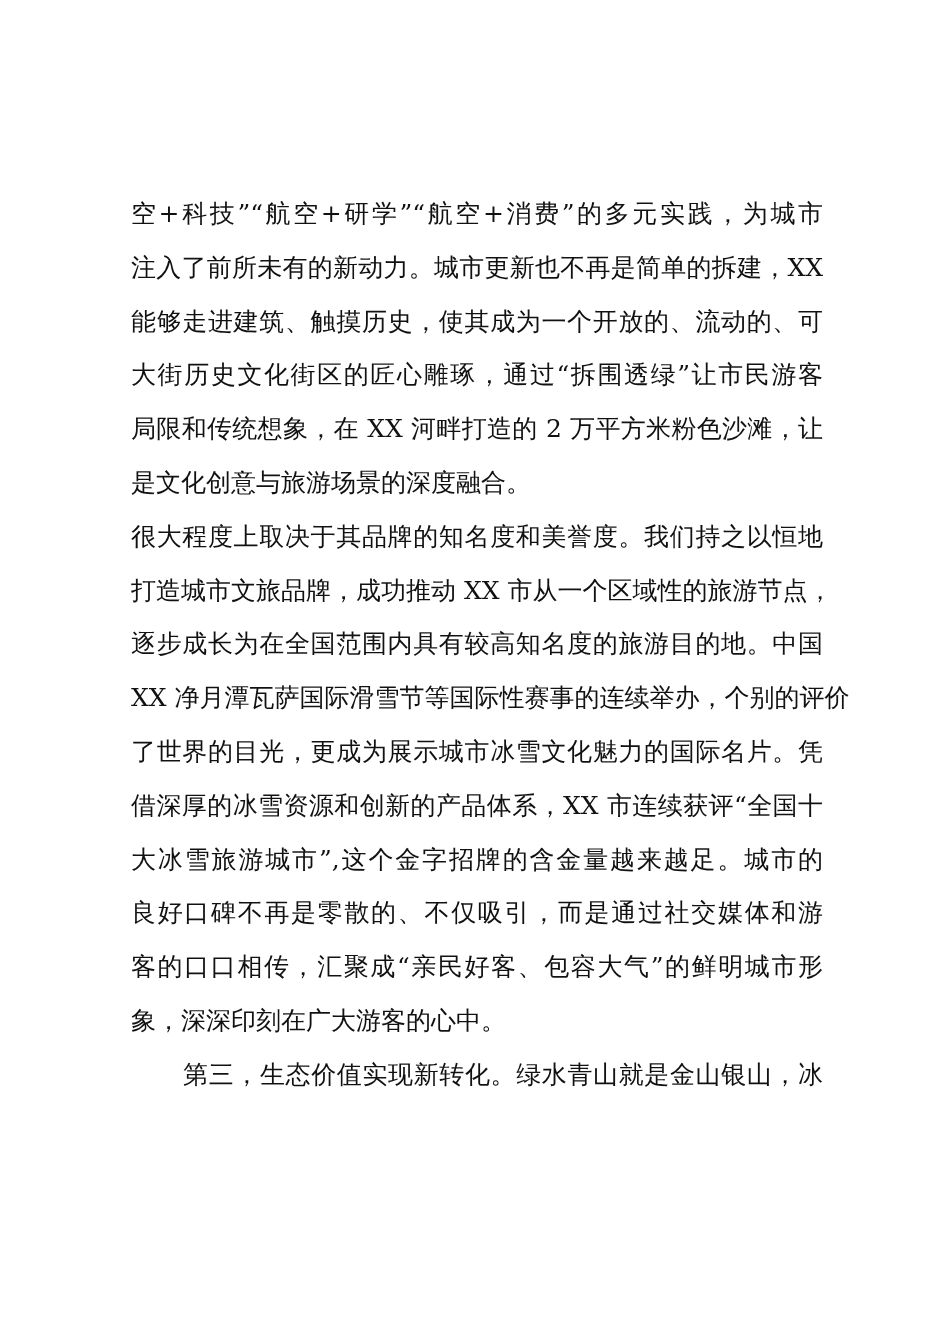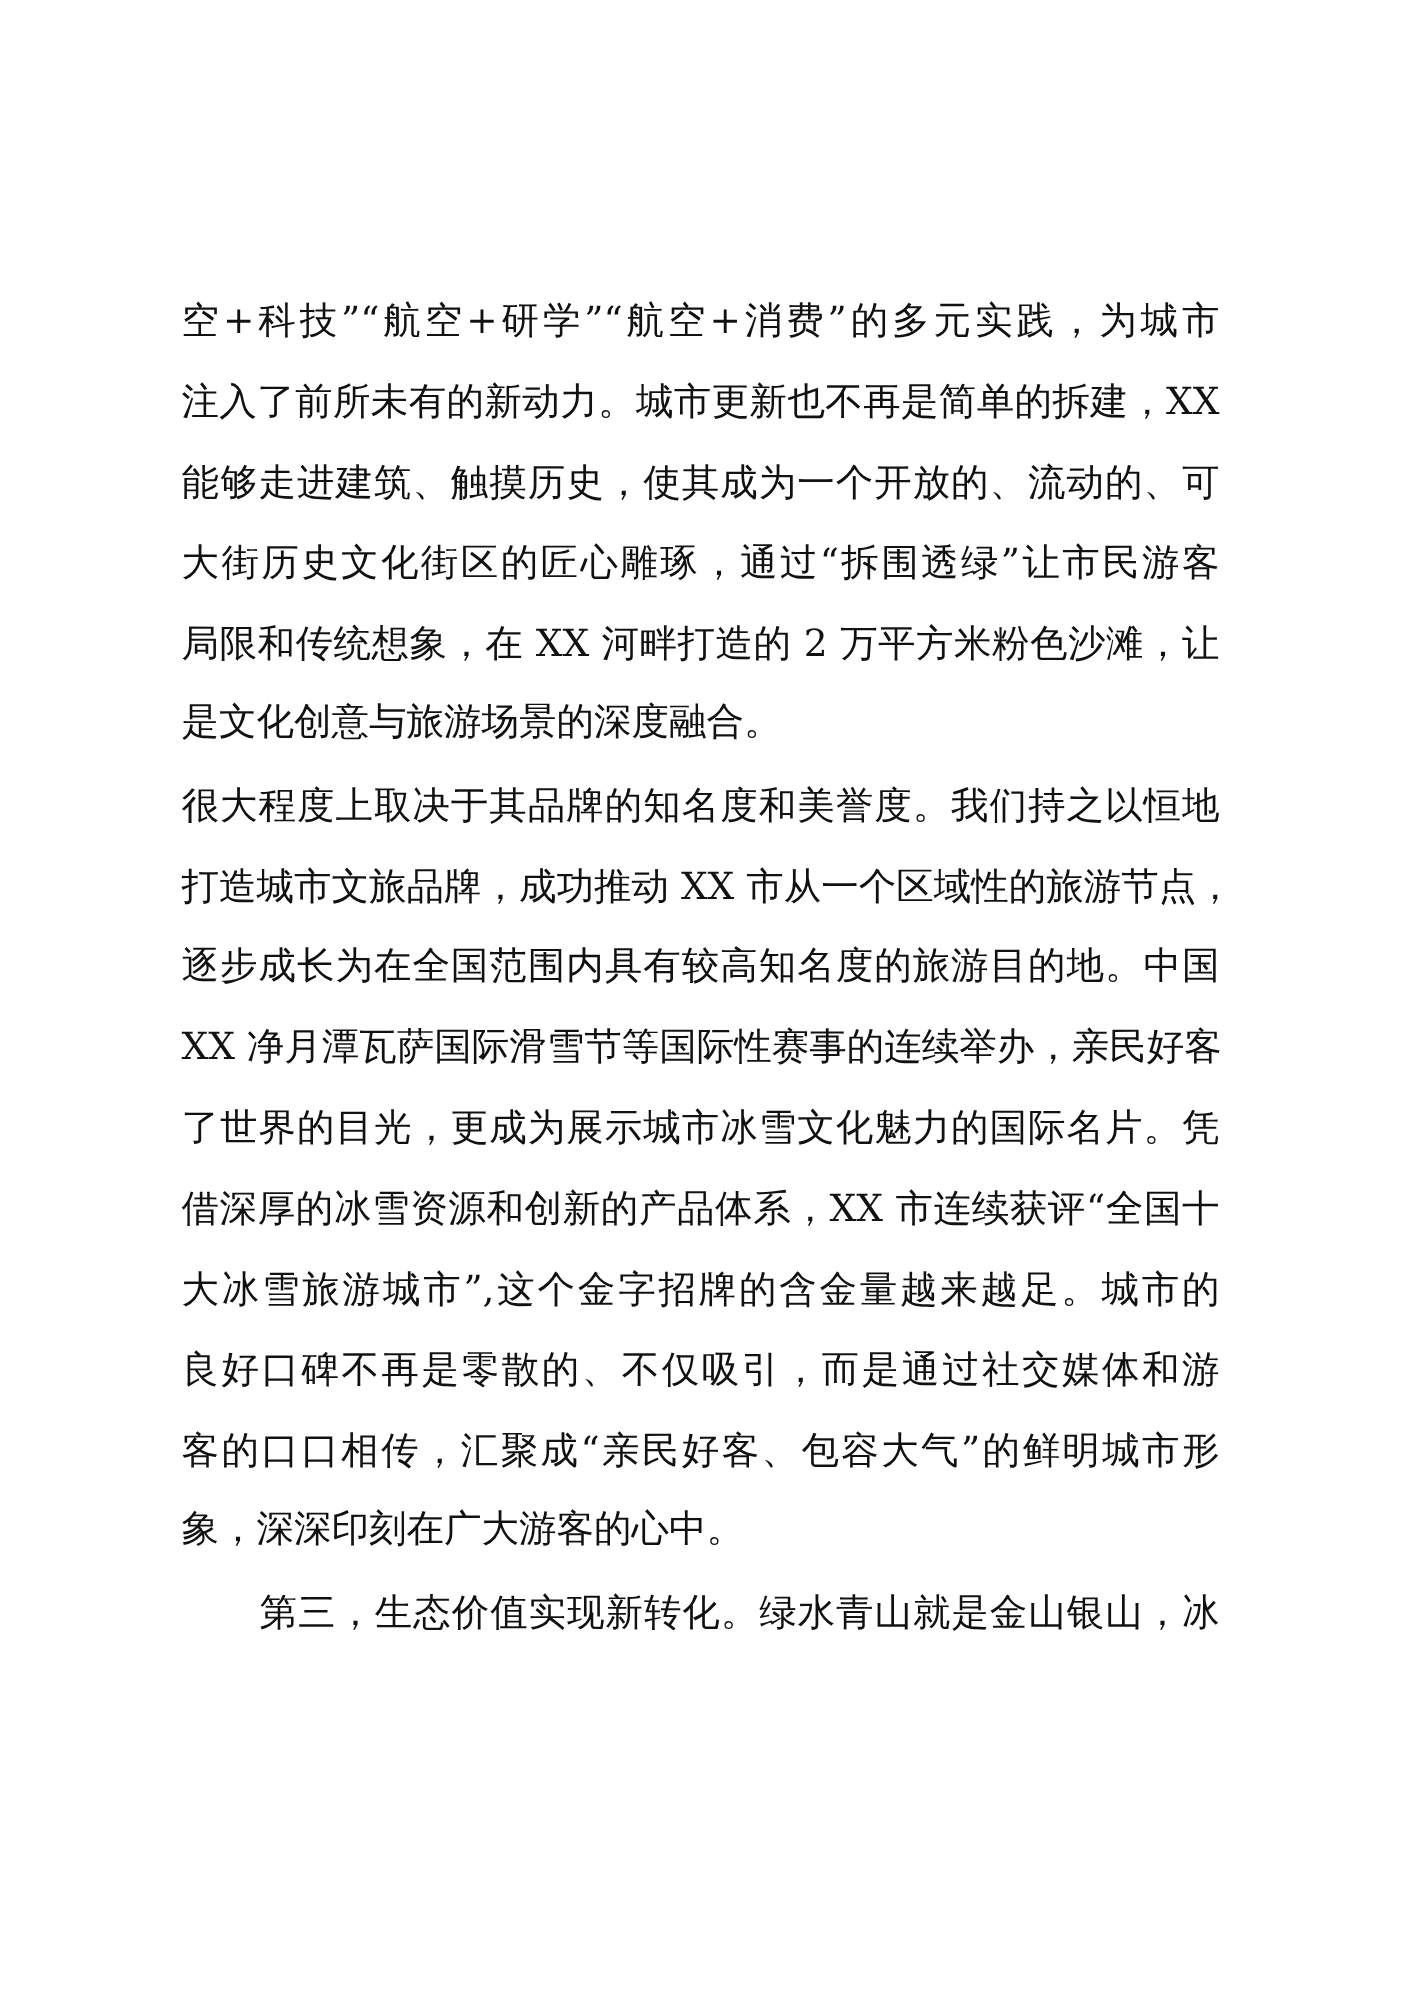--- a/index.html
+++ b/index.html
@@ -8,38 +8,37 @@
       background: #ffffff;
     }
     body {
       width: 950px;
       height: 1344px;
       position: relative;
       overflow: hidden;
     }
     .page {
       position: absolute;
-      left: 121px;
+      left: 131px;
       top: 192px;
       width: 692px;
     }
     .line {
       height: 53.8px;
       line-height: 44px;
       font-family: "DejaVu Serif", "Liberation Serif", serif;
       font-size: 25px;
       color: #111111;
       white-space: nowrap;
       text-align: justify;
       text-align-last: justify;
       letter-spacing: 0px;
     }
     .line.last {
       text-align-last: left;
-      font-family: Liberation Mono, monospace;
     }
     .line.indent {
       padding-left: 52px;
     }
   </style>
 </head>
 <body>
 
 <div class="page">
   <div>
@@ -48,21 +47,21 @@
     <div class="line">能够走进建筑、触摸历史，使其成为一个开放的、流动的、可</div>
     <div class="line">大街历史文化街区的匠心雕琢，通过“拆围透绿”让市民游客</div>
     <div class="line">局限和传统想象，在 XX 河畔打造的 2 万平方米粉色沙滩，让</div>
     <div class="line last">是文化创意与旅游场景的深度融合。</div>
   </div>
 
   <div>
     <div class="line">很大程度上取决于其品牌的知名度和美誉度。我们持之以恒地</div>
     <div class="line">打造城市文旅品牌，成功推动 XX 市从一个区域性的旅游节点，</div>
     <div class="line">逐步成长为在全国范围内具有较高知名度的旅游目的地。中国</div>
-    <div class="line">XX 净月潭瓦萨国际滑雪节等国际性赛事的连续举办，亲民好客</div>
+    <div class="line">XX 净月潭瓦萨国际滑雪节等国际性赛事的连续举办，个别的评价</div>
     <div class="line">了世界的目光，更成为展示城市冰雪文化魅力的国际名片。凭</div>
     <div class="line">借深厚的冰雪资源和创新的产品体系，XX 市连续获评“全国十</div>
     <div class="line">大冰雪旅游城市”,这个金字招牌的含金量越来越足。城市的</div>
     <div class="line">良好口碑不再是零散的、不仅吸引，而是通过社交媒体和游</div>
     <div class="line">客的口口相传，汇聚成“亲民好客、包容大气”的鲜明城市形</div>
     <div class="line last">象，深深印刻在广大游客的心中。</div>
   </div>
 
   <div>
     <div class="line indent">第三，生态价值实现新转化。绿水青山就是金山银山，冰</div>

